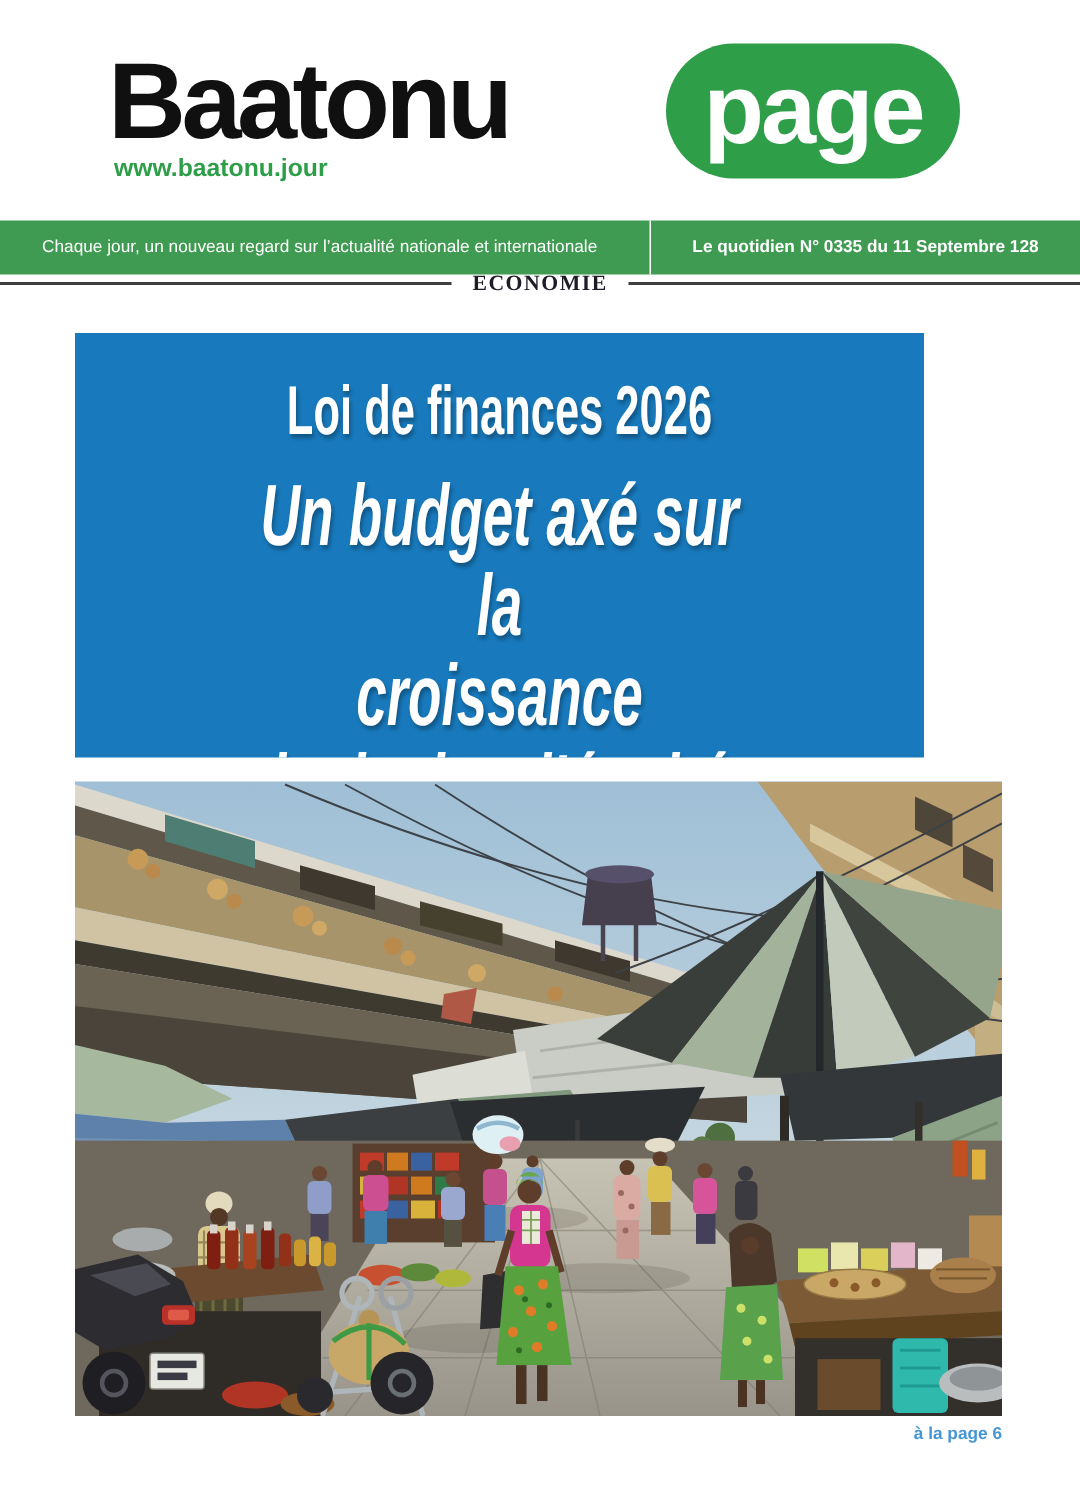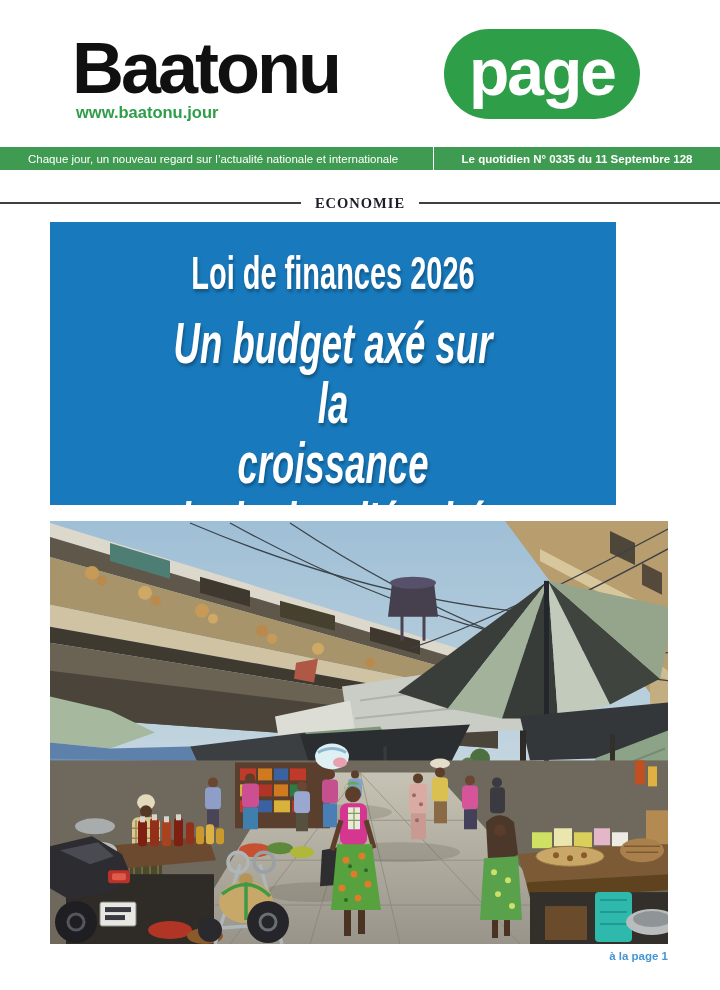--- a/index.html
+++ b/index.html
@@ -10,30 +10,30 @@
   .masthead{position:absolute;left:0;top:0;width:720px;height:147px;}
   .brand-title{position:absolute;left:72px;top:18px;font-size:72px;font-weight:bold;
         letter-spacing:-3px;color:#101010;line-height:100px;}
   .brand-pill{position:absolute;left:444px;top:29px;width:196px;height:90px;background:#2e9e49;
         border-radius:46px;display:flex;align-items:center;justify-content:center;}
   .brand-pill span{color:#ffffff;font-size:66px;font-weight:bold;letter-spacing:-2px;line-height:1;
         transform:translateY(-2px);}
   .brand-url{position:absolute;left:76px;top:103px;font-size:16.5px;font-weight:bold;color:#2e9e49;}
 
   
-  .topbar{position:absolute;left:0;top:147px;width:720px;height:23px;background:#3f9b51;
+  .topbar{position:absolute;left:0;top:147px;width:720px;height:36px;background:#3f9b51;
         display:flex;align-items:stretch;color:#ffffff;}
   .topbar .tagline{flex:1;display:flex;align-items:center;padding-left:28px;
         font-size:11.5px;letter-spacing:0;}
   .topbar .vdivider{width:1px;background:#ffffff;margin:0;}
   .topbar .edition{width:286px;display:flex;align-items:center;justify-content:center;
         font-size:11.5px;font-weight:bold;}
 
   
-  .section-rule{position:absolute;left:0;top:194px;width:720px;height:18px;
+  .section-rule{position:absolute;left:0;top:180px;width:720px;height:18px;
         display:flex;align-items:center;}
   .section-rule .rule{flex:1;height:2px;background:#3f3f3f;}
   .section-rule .label{padding:0 14px;font-family:"Liberation Serif", serif;font-weight:bold;
         font-size:14.5px;letter-spacing:1px;color:#1d1d27;}
 
   
   .headline-box{position:absolute;left:50px;top:222px;width:566px;height:283px;background:#187abd;
         text-align:center;color:#ffffff;overflow:hidden;}
   .condensed{display:inline-block;transform:scaleX(0.63);transform-origin:50% 50%;
         white-space:pre-line;font-weight:bold;
@@ -390,15 +390,15 @@
         <rect x="480" y="372" width="138" height="52" fill="#332f2a"></rect>
         <rect x="495" y="386" width="42" height="34" fill="#6a4c2c"></rect>
         <rect x="545" y="372" width="37" height="50" rx="4" fill="#2fb9ac"></rect>
         <path d="M550,380 H577 M550,392 H577 M550,404 H577" stroke="#1f9a90" stroke-width="2" fill="none"></path>
         <ellipse cx="602" cy="402" rx="26" ry="13" fill="#b9bdbd"></ellipse>
         <ellipse cx="602" cy="399" rx="19" ry="8" fill="#8f9496"></ellipse>
       </g>
     </svg>
   </div>
 
-  <div class="page-link">à la page 1</div>
+  <div class="page-link">à la page 6</div>
 
 </div>
 
 </body></html>

